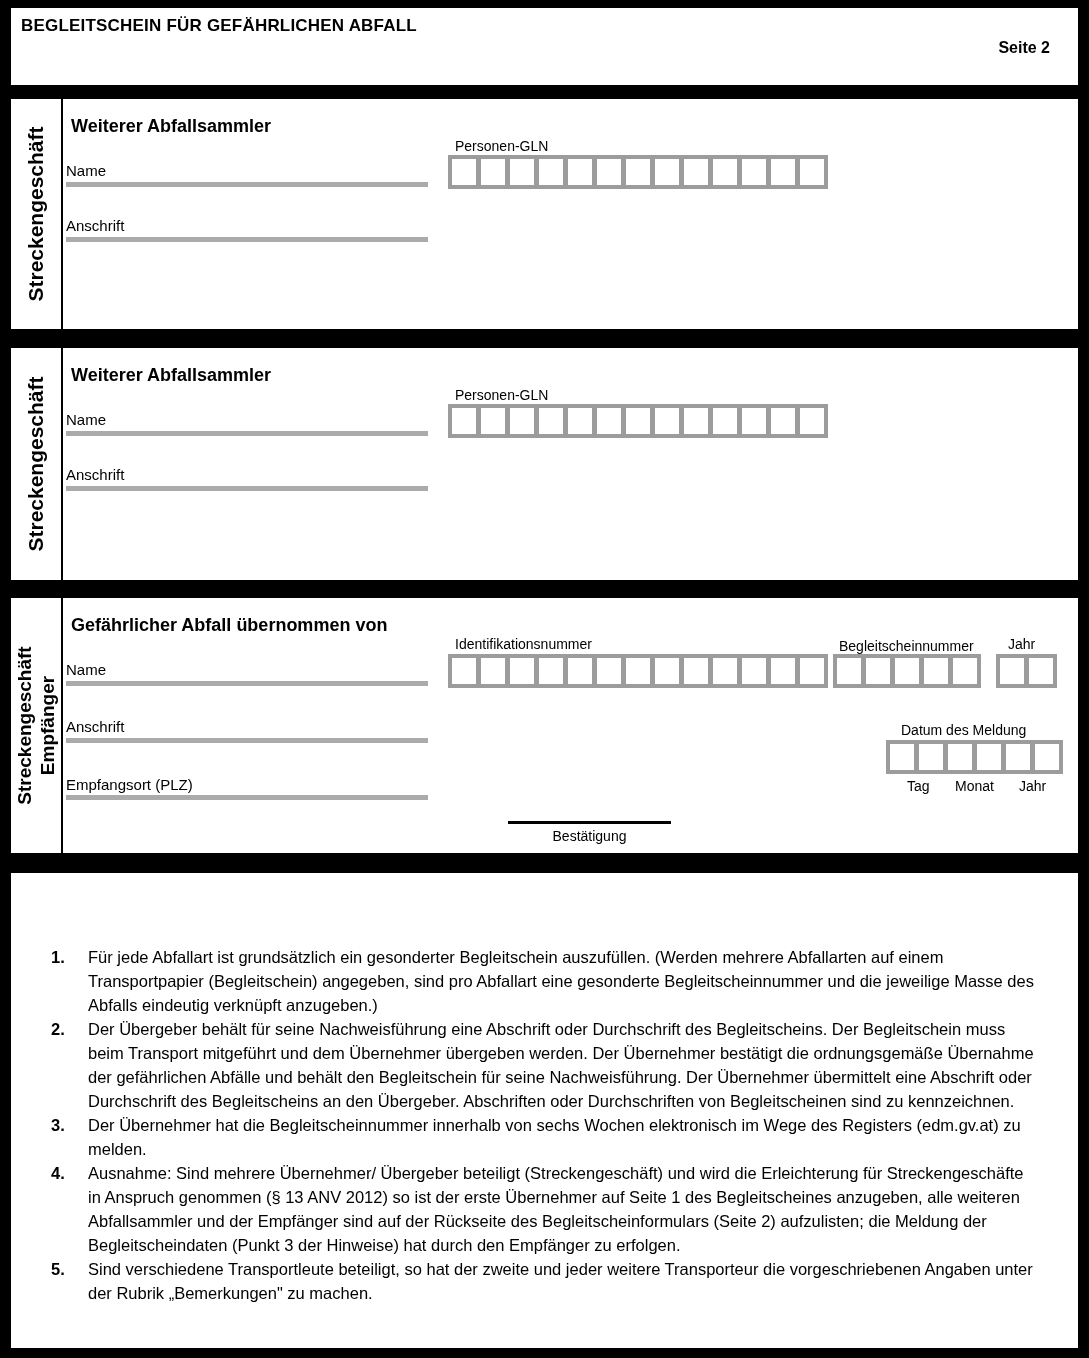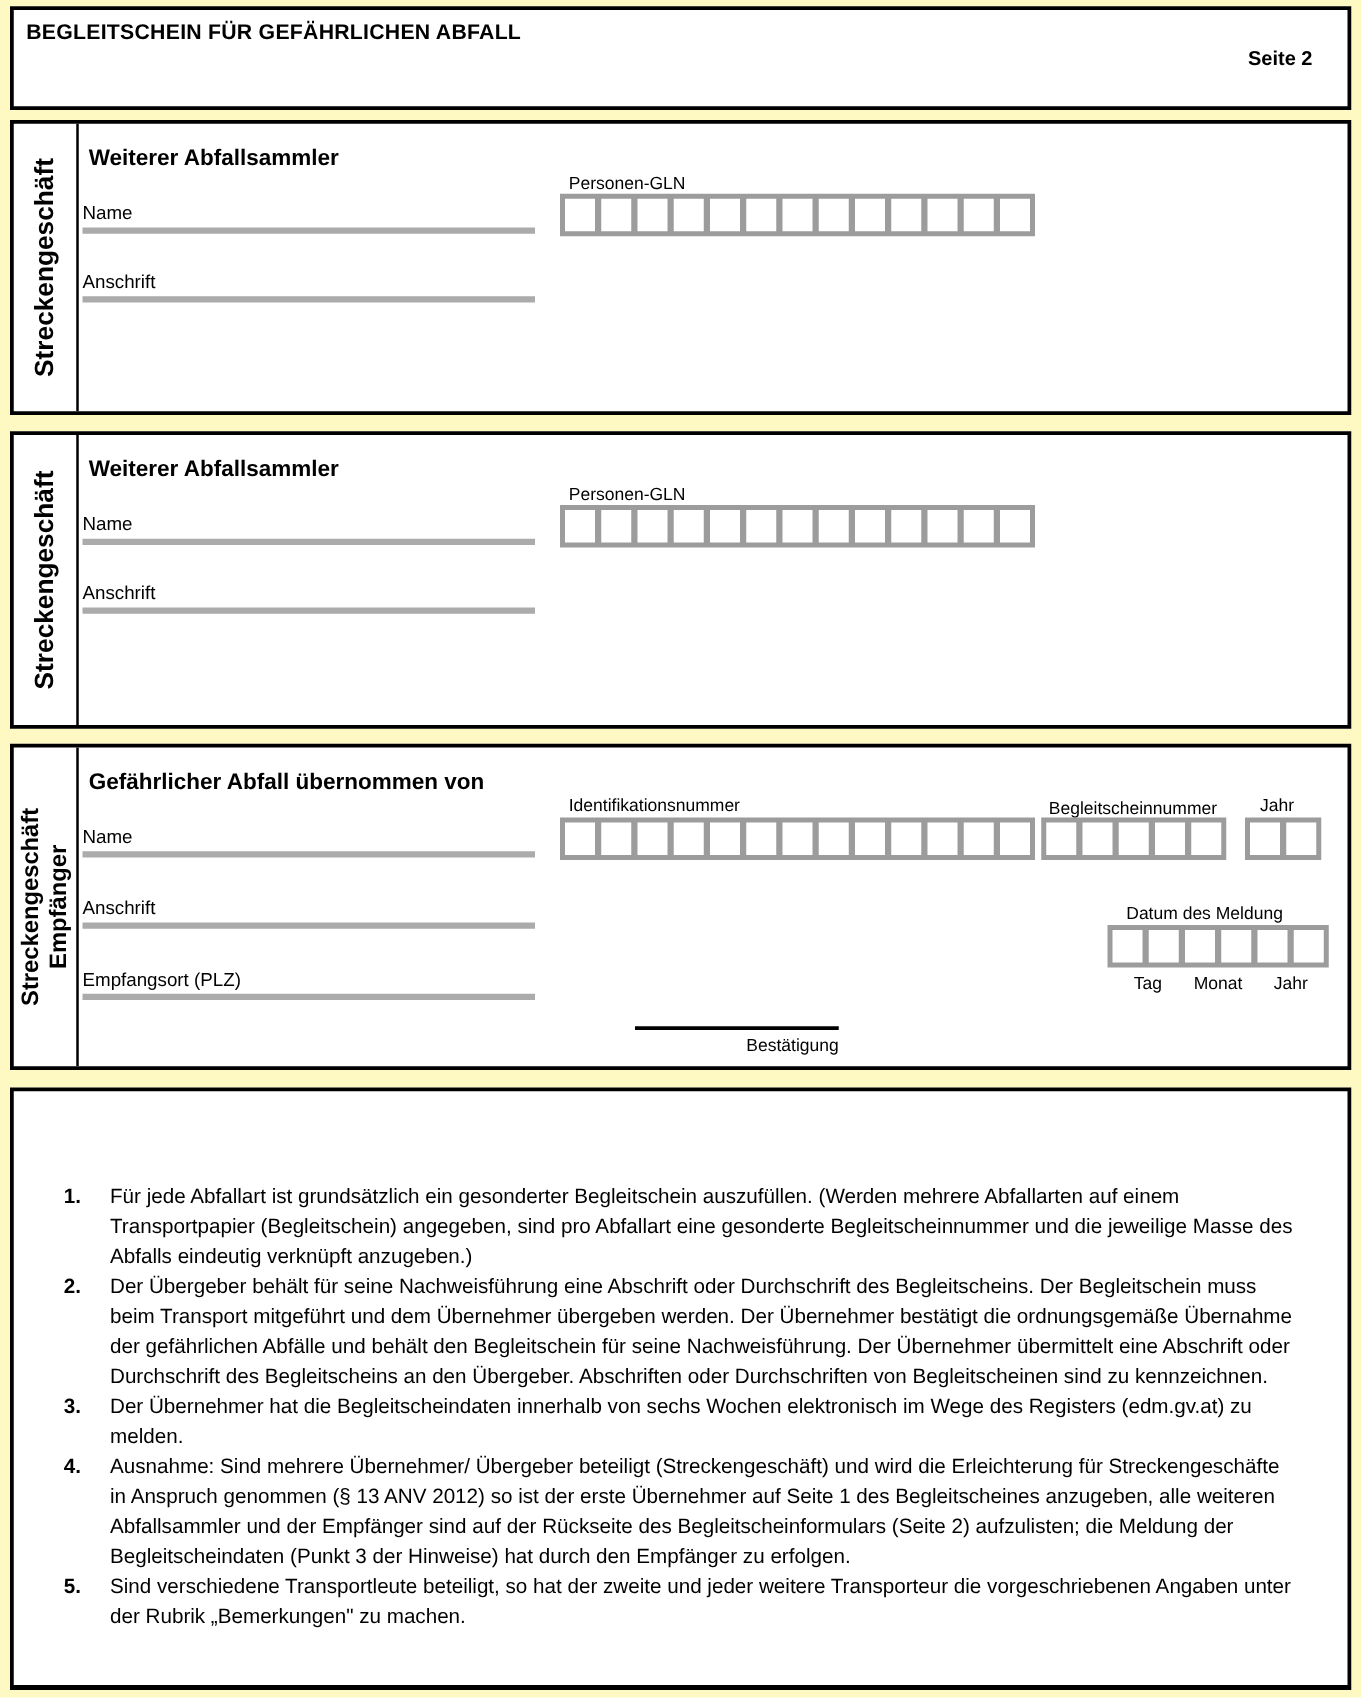--- a/index.html
+++ b/index.html
@@ -1,17 +1,17 @@
 <!DOCTYPE html>
 <html style="--grid: #9c9c9c; --underline: #ababab;"><head>
 <meta charset="utf-8">
 <style>
   html,body { margin:0; padding:0; background:#fff; }
   body { width:1089px; height:1358px; font-family:"Liberation Sans", sans-serif; color:#000; }
-  .page { position:relative; width:1089px; height:1358px; background:#fef9c3; overflow:hidden; }
+  .page { position:relative; width:1089px; height:1358px; background:#000000; overflow:hidden; }
   .box { position:absolute; left:8px; width:1073px; border:3px solid #000; background:#fff; box-sizing:border-box; }
 
   
   .hdr-title { position:absolute; left:10px; top:8px; font-size:17px; font-weight:bold; letter-spacing:.2px; }
   .hdr-sub { position:absolute; left:10px; top:31px; font-size:16px; }
   .hdr-page { position:absolute; right:28px; top:31px; font-size:16px; font-weight:bold; }
 
   
   .divider { position:absolute; left:50px; top:0; bottom:0; width:2px; background:#000; }
   .vlabel { position:absolute; top:0; left:0; height:50px; transform-origin:0 0;
@@ -156,36 +156,36 @@
         <div class="cell"></div>
       </div>
     <div class="slabel" style="left:896px; top:180px;">Tag</div>
     <div class="slabel" style="left:944px; top:180px;">Monat</div>
     <div class="slabel" style="left:1008px; top:180px;">Jahr</div>
 
     <div class="flabel" style="left:55px; top:178px;">Empfangsort (PLZ)</div>
     <div class="uline" style="top:197px;"></div>
 
     <div class="sigline" style="left:497px; top:223px; width:163px;"></div>
-    <div class="slabel" style="left:497px; top:230px; width:163px; text-align:right;">Bestätigung</div>
+    <div class="slabel" style="left:497px; top:230px; width:163px; text-align:center;">Bestätigung</div>
   </div>
 
   <div class="box" style="top:870px; height:482px; border-bottom-width:4px;">
     <div class="notes-list">
       <div class="note-item">
         <span class="num">1.</span>
         <span class="txt">Für jede Abfallart ist grundsätzlich ein gesonderter Begleitschein auszufüllen. (Werden mehrere Abfallarten auf einem Transportpapier (Begleitschein) angegeben, sind pro Abfallart eine gesonderte Begleitscheinnummer und die jeweilige Masse des Abfalls eindeutig verknüpft anzugeben.)</span>
       </div>
       <div class="note-item">
         <span class="num">2.</span>
         <span class="txt">Der Übergeber behält für seine Nachweisführung eine Abschrift oder Durchschrift des Begleitscheins. Der Begleitschein muss beim Transport mitgeführt und dem Übernehmer übergeben werden. Der Übernehmer bestätigt die ordnungsgemäße Übernahme der gefährlichen Abfälle und behält den Begleitschein für seine Nachweisführung. Der Übernehmer übermittelt eine Abschrift oder Durchschrift des Begleitscheins an den Übergeber. Abschriften oder Durchschriften von Begleitscheinen sind zu kennzeichnen.</span>
       </div>
       <div class="note-item">
         <span class="num">3.</span>
-        <span class="txt">Der Übernehmer hat die Begleitscheindaten innerhalb von sechs Wochen elektronisch im Wege des Registers (edm.gv.at) zu melden.</span>
+        <span class="txt">Der Übernehmer hat die Begleitscheinnummer innerhalb von sechs Wochen elektronisch im Wege des Registers (edm.gv.at) zu melden.</span>
       </div>
       <div class="note-item">
         <span class="num">4.</span>
         <span class="txt">Ausnahme: Sind mehrere Übernehmer/ Übergeber beteiligt (Streckengeschäft) und wird die Erleichterung für Streckengeschäfte in Anspruch genommen (§ 13 ANV 2012) so ist der erste Übernehmer auf Seite 1 des Begleitscheines anzugeben, alle weiteren Abfallsammler und der Empfänger sind auf der Rückseite des Begleitscheinformulars (Seite 2) aufzulisten; die Meldung der Begleitscheindaten (Punkt 3 der Hinweise) hat durch den Empfänger zu erfolgen.</span>
       </div>
       <div class="note-item">
         <span class="num">5.</span>
         <span class="txt">Sind verschiedene Transportleute beteiligt, so hat der zweite und jeder weitere Transporteur die vorgeschriebenen Angaben unter der Rubrik „Bemerkungen" zu machen.</span>
       </div>
     </div>

